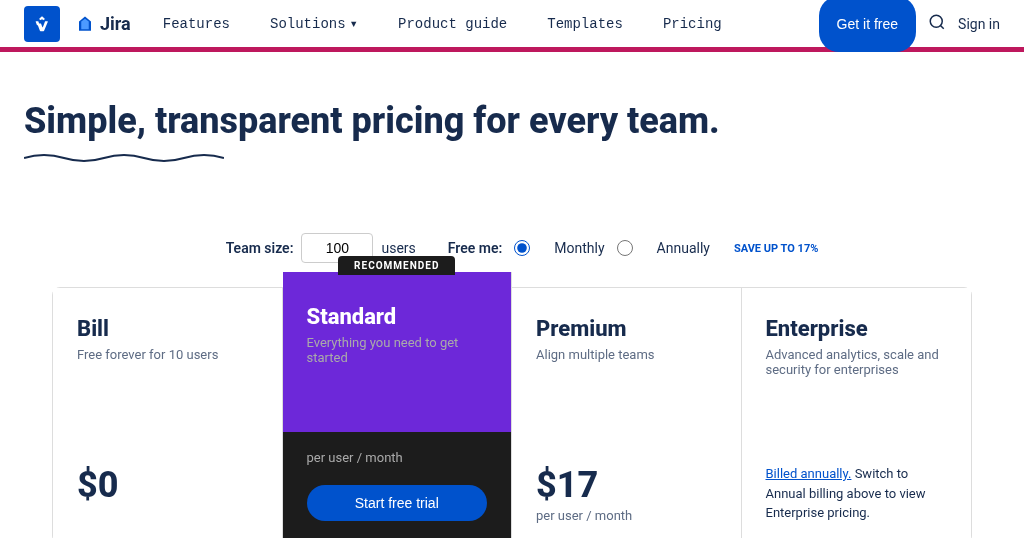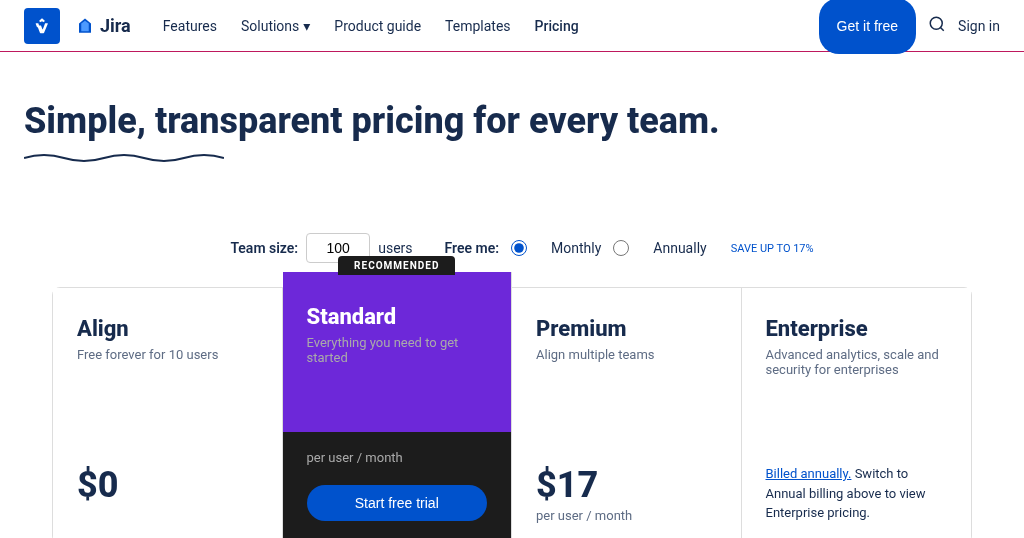--- a/index.html
+++ b/index.html
@@ -1,46 +1,46 @@
 <!DOCTYPE html>
 <html><head>
   <meta charset="utf-8">
   <style>
     * { box-sizing: border-box; margin: 0; padding: 0; }
     body { font-family: -apple-system, BlinkMacSystemFont, 'Segoe UI', Roboto, sans-serif; background: #fff; color: #172b4d; font-size: 14px; }
 
     
-    nav { display: flex; align-items: center; height: 52px; padding: 0 24px; border-bottom: 1px solid #be185d; }
+    nav { display: flex; align-items: center; height: 52px; padding: 0 24px; border-bottom: 5px solid #be185d; }
     .nav-logo-box { width: 36px; height: 36px; background: #0052cc; border-radius: 4px; display: flex; align-items: center; justify-content: center; margin-right: 16px; }
     .nav-logo-box svg { width: 20px; height: 20px; }
     .nav-brand { display: flex; align-items: center; margin-right: 32px; }
-    .nav-links { display: flex; align-items: center; gap: 24px; flex: 1; }
+    .nav-links { display: flex; align-items: center; gap: 40px; flex: 1; font-family: Liberation Mono, monospace; }
     .nav-link { font-size: 14px; color: #172b4d; text-decoration: none; cursor: pointer; display: flex; align-items: center; gap: 4px; }
     .nav-right { display: flex; align-items: center; gap: 12px; margin-left: auto; }
     .btn-get-free { background: #0052cc; color: #fff; border: none; border-radius: 20px; padding: 20px 18px; font-size: 14px; font-weight: 500; cursor: pointer; }
     .nav-search { cursor: pointer; color: #172b4d; }
     .nav-signin { font-size: 14px; color: #172b4d; cursor: pointer; }
 
     
     .hero { text-align: left; padding: 48px 24px 32px; }
     .hero-title { font-size: 36px; font-weight: 800; color: #172b4d; margin-bottom: 8px; }
     .hero-squiggle { margin: 0 auto 32px; }
 
     
     .controls { display: flex; align-items: center; justify-content: center; gap: 32px; margin-bottom: 24px; padding-left: 20px; }
     .team-size-group { display: flex; align-items: center; gap: 8px; }
     .team-size-label { font-size: 14px; font-weight: 600; color: #172b4d; }
-    .team-size-input { width: 64px; border: 1px solid #ccc; border-radius: 4px; padding: 6px 8px; font-size: 14px; text-align: center; }
+    .team-size-input { width: 72px; border: 1px solid #ccc; border-radius: 4px; padding: 6px 8px; font-size: 14px; text-align: center; }
     .users-label { font-size: 14px; color: #172b4d; }
     .billing-group { display: flex; align-items: center; gap: 12px; }
     .bill-label { font-size: 14px; font-weight: 600; color: #172b4d; }
     .radio-option { display: flex; align-items: center; gap: 24px; cursor: pointer; }
     .radio-option input[type="radio"] { accent-color: #0052cc; width: 16px; height: 16px; }
     .radio-text { font-size: 14px; color: #172b4d; }
-    .save-badge { font-size: 11px; font-weight: 400; color: #0052cc; text-transform: uppercase; }
+    .save-badge { font-size: 11px; font-weight: 700; color: #0052cc; text-transform: uppercase; }
 
     
     .pricing-section { padding: 0 24px 40px; }
     .cards-container { display: grid; grid-template-columns: 1fr 1fr 1fr 1fr; gap: 0; border: 1px solid #ddd; border-radius: 8px; overflow: visible; max-width: 920px; margin: 0 auto; }
     .card { border-right: 1px solid #ddd; padding: 0; position: relative; background: #fff; }
     .card:last-child { border-right: none; }
     .card-header { padding: 28px 24px 20px; min-height: 160px; }
     .card-standard .card-header { background: #1c1c1c; color: #fff; border-radius: 0; }
     .card-standard { position: relative; }
     .recommended-badge { position: absolute; top: -16px; left: 0; right: 0; text-align: center; }
@@ -128,21 +128,21 @@
       <span class="save-badge">SAVE UP TO 17%</span>
     </label>
   </div>
 </div>
 
 <div class="pricing-section">
   <div class="cards-container">
 
     <div class="card">
       <div class="card-header">
-        <div class="card-name">Align</div>
+        <div class="card-name">Bill</div>
         <div class="card-desc">Free forever for 10 users</div>
       </div>
       <div class="card-price-section">
         <div class="price">$0</div>
         <div class="price-unit">&nbsp;</div>
       </div>
 
     </div>
 
     <div class="card card-standard" style="margin-top:-16px;">

